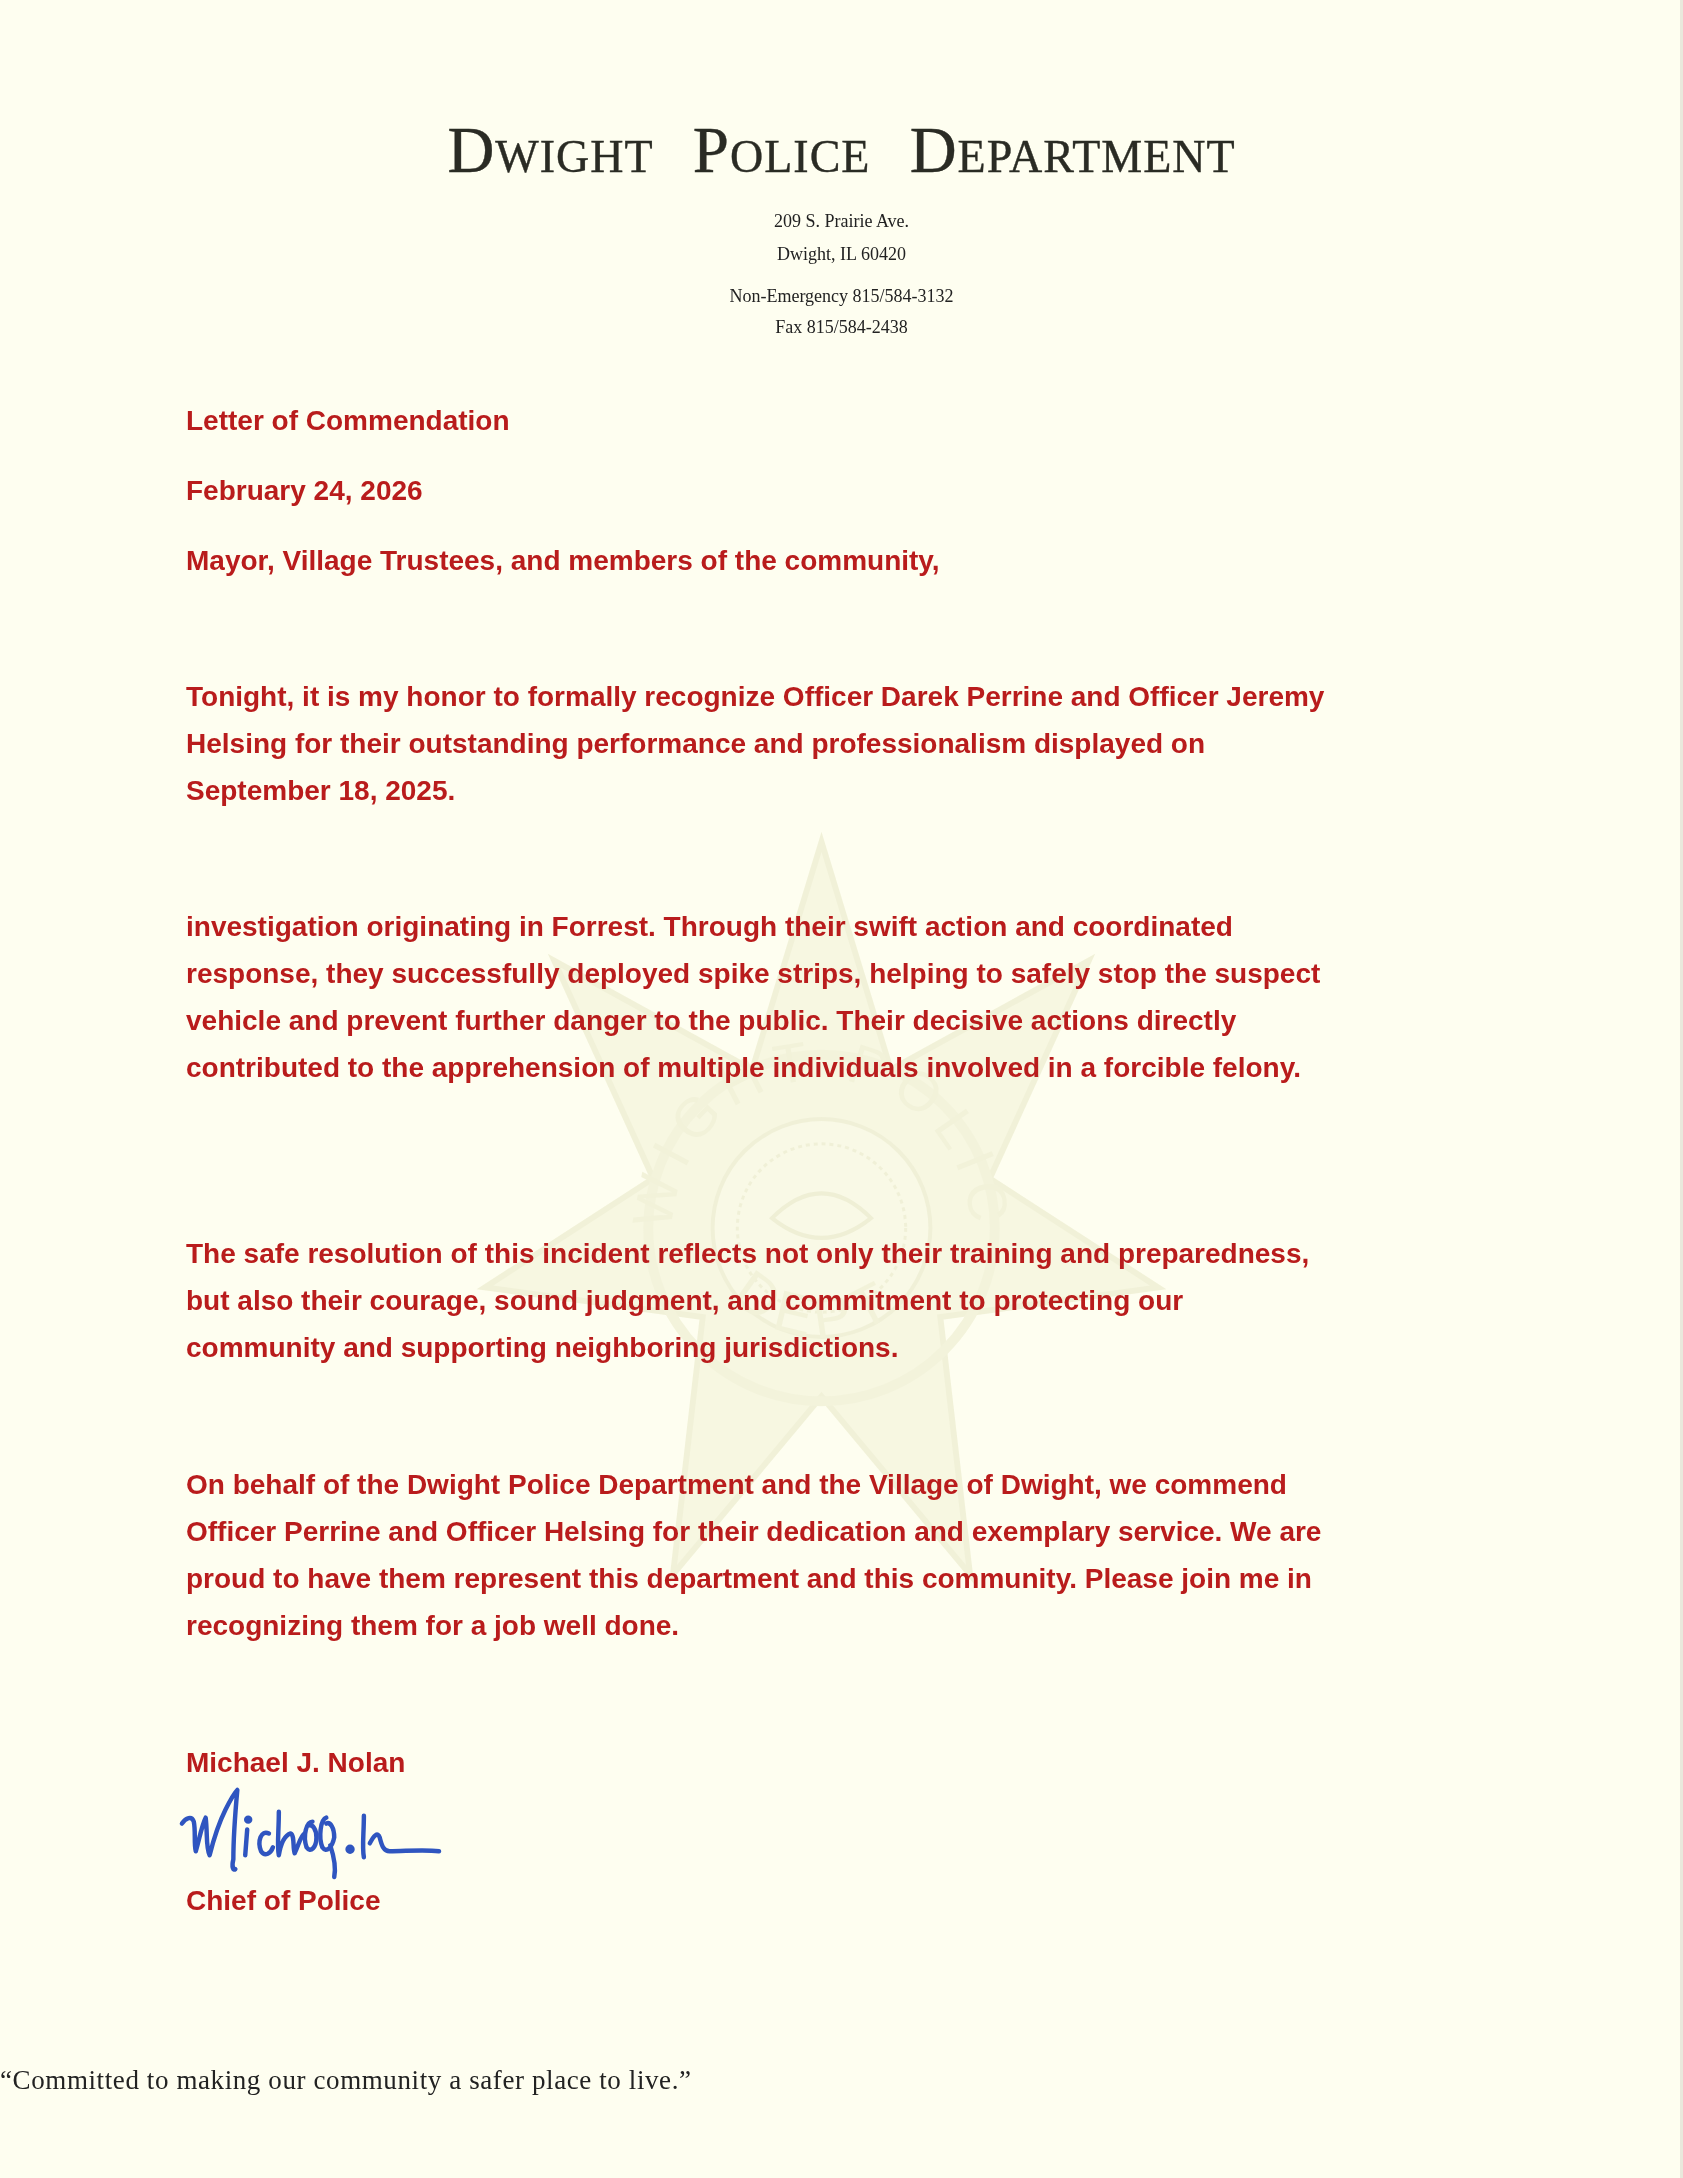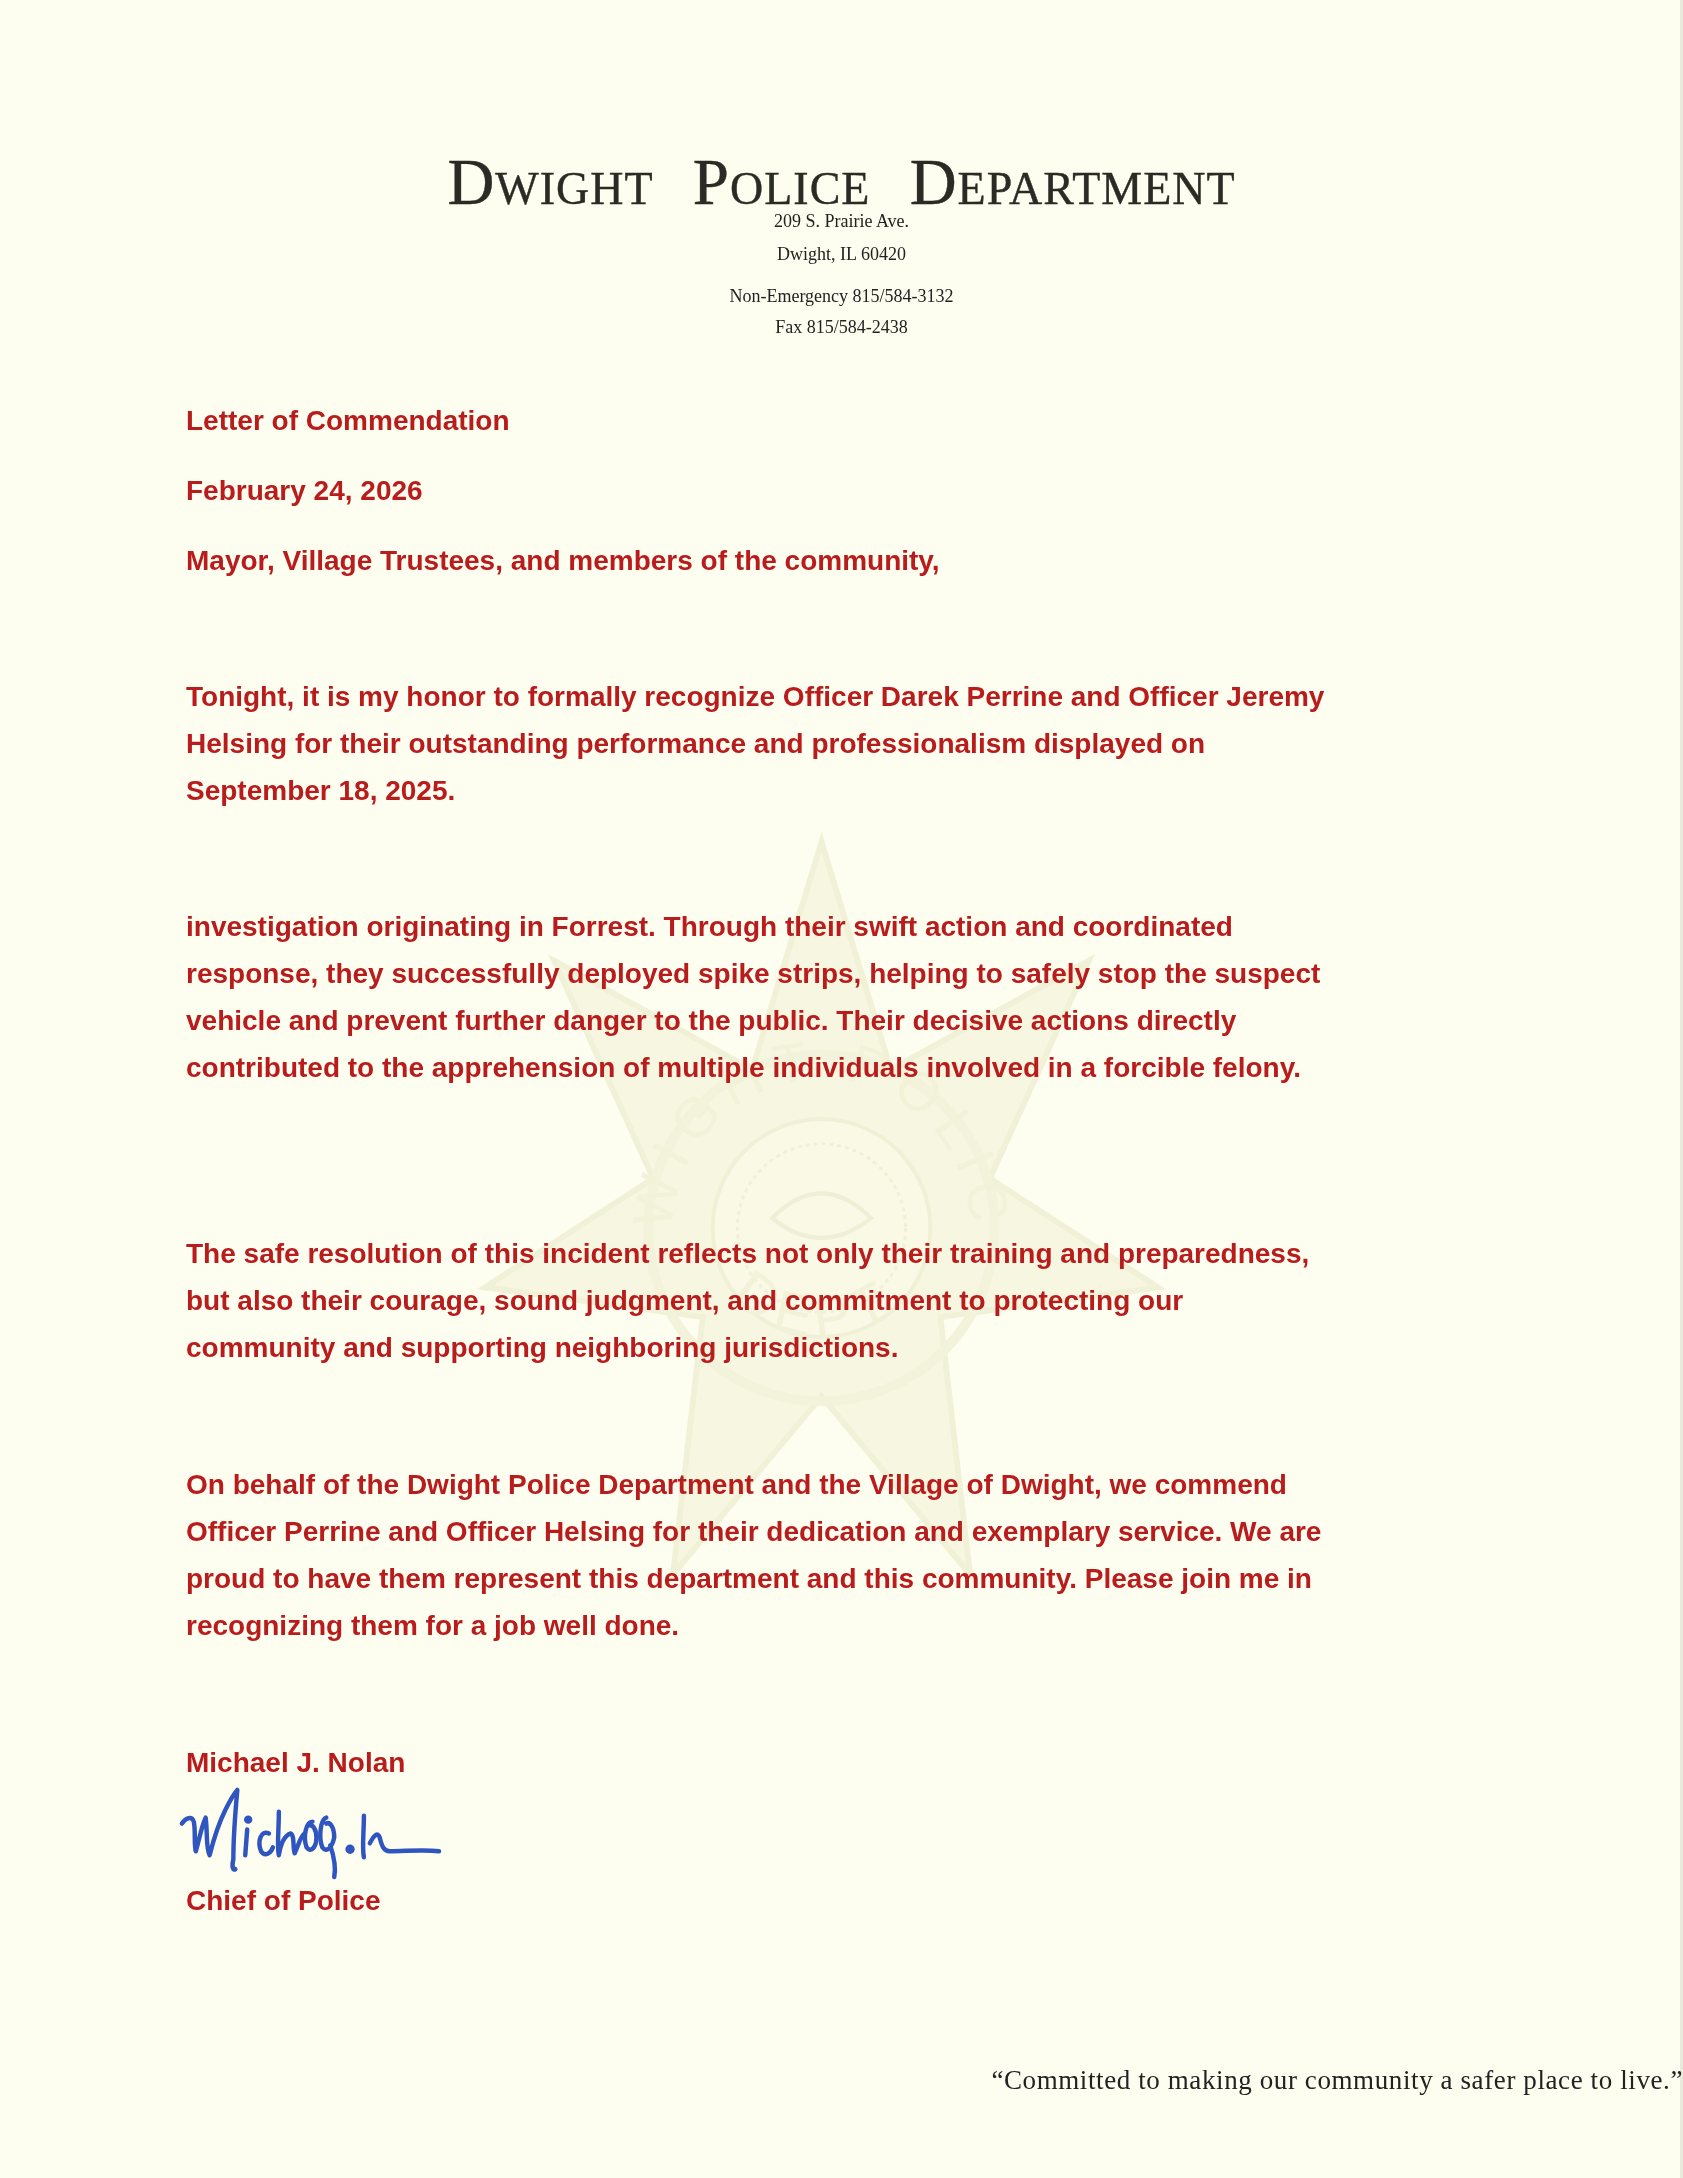--- a/index.html
+++ b/index.html
@@ -15,21 +15,20 @@
     left: 0; width: 1683px; top: 111px;
     text-align: center;
     font-family: "Liberation Serif", "DejaVu Serif", serif;
     font-size: 65px;
     font-variant: small-caps;
     letter-spacing: 1px;
     word-spacing: 22px;
     color: #2a2b24;
     line-height: 79px;
     font-weight: normal;
-    margin-top: 32px;
     -webkit-text-stroke: 0.4px #2a2b24;
   }
   .address {
     left: 0; width: 1683px;
     text-align: center;
     font-family: "Liberation Serif", "DejaVu Serif", serif;
     font-size: 18px;
     color: #222;
     line-height: 32px;
   }
@@ -39,21 +38,21 @@
     font-size: 28px;
     color: #b91c1c;
     line-height: 47px;
     left: 186px;
     width: 1327px;
     white-space: nowrap;
   }
   .para-line { display: block; height: 47px; }
   .motto {
     left: 0; width: 1683px; top: 2065px;
-    text-align: right;
+    text-align: left;
     font-family: "Liberation Serif", "DejaVu Serif", serif;
     font-size: 27px;
     letter-spacing: 0.6px;
     color: #222;
   }
   .watermark {
     left: 475px; top: 822px; width: 693px; height: 812px;
     opacity: 0.55;
     pointer-events: none;
   }

